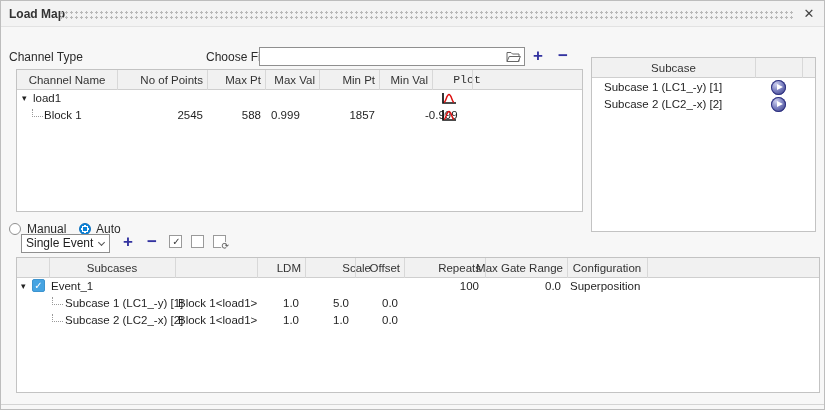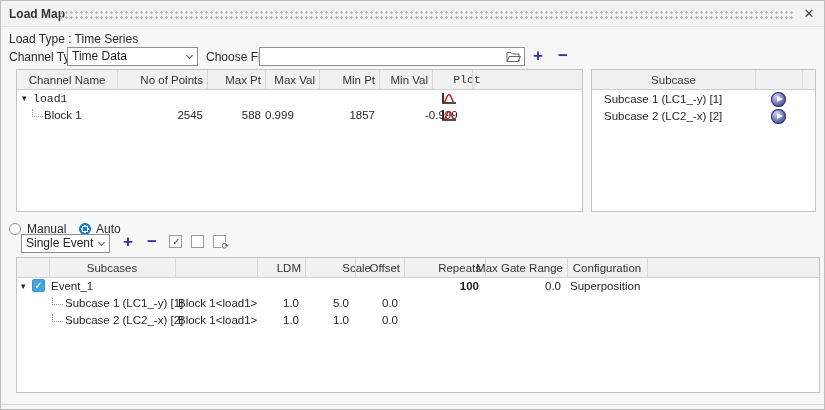--- a/index.html
+++ b/index.html
@@ -53,27 +53,22 @@
 <body>
 
 <div class="window">
 
   <div class="titlebar">
     <span class="title">Load Map</span>
     <div class="dots"></div>
     <span class="close">✕</span>
   </div>
 
-  <div class="lbl" style="left:8px;top:31px;">Load Type : Time Series</div>
 
   <div class="lbl" style="left:8px;top:49px;">Channel Type</div>
-  <div class="selectbox" style="left:66px;top:46px;width:131px;">
-    <span class="val">Time Data</span>
-    <span class="chev"></span>
-  </div>
   <div class="lbl" style="left:205px;top:49px;">Choose File</div>
   <div class="inputbox" style="left:258px;top:46px;width:266px;">
     <span class="folder">
       <svg width="15" height="12" viewBox="0 0 15 12">
         <path d="M1 10.5 L1 1.5 L5 1.5 L6.5 3 L13 3 L13 10.5 Z" fill="#fff" stroke="#666" stroke-width="1"></path>
         <path d="M1 10.5 L3.2 5.5 L14.4 5.5 L12.2 10.5 Z" fill="#fdfdfd" stroke="#666" stroke-width="1"></path>
       </svg>
     </span>
   </div>
   <span class="pm" style="left:532px;top:45px;">+</span>
@@ -91,46 +86,46 @@
       <span class="vd" style="left:100px;"></span>
         <span class="vd" style="left:190px;"></span>
       <span class="vd" style="left:248px;"></span>
         <span class="vd" style="left:302px;"></span>
       <span class="vd" style="left:362px;"></span>
         <span class="vd" style="left:415px;"></span>
       <span class="vd" style="left:455px;"></span>
     </div>
     <div class="row" style="top:20px;">
       <span class="exp" style="left:5px;">▾</span>
-      <span class="cell" style="left:16px;font-family:Liberation Mono, monospace;">load1</span>
+      <span class="cell" style="left:16px;">load1</span>
       <span class="ploticon" style="left:424px;top:2px;">
         <svg width="16" height="13" viewBox="0 0 16 13">
           <path d="M2 1 V11 H15" stroke="#111" stroke-width="1.7" fill="none"></path>
           <path d="M3 10.2 C5 10.2 5.5 2.6 8 2.6 C10.5 2.6 11 10.2 13 10.2" stroke="#dd1111" stroke-width="1.5" fill="none"></path>
         </svg>
       </span>
     </div>
     <div class="row" style="top:37px;">
       <span class="elbow" style="left:15px;top:2px;"></span>
       <span class="cell" style="left:27px;">Block 1</span>
       <span class="cell" style="right:379px;">2545</span>
       <span class="cell" style="right:321px;">588</span>
-      <span class="cell" style="left:248px;">0.999</span>
+      <span class="cell" style="left:254px;">0.999</span>
       <span class="cell" style="right:207px;">1857</span>
       <span class="cell" style="left:376px;margin-left:32px;">-0.999</span>
       <span class="ploticon" style="left:424px;top:2px;">
         <svg width="16" height="13" viewBox="0 0 16 13">
           <path d="M2 1 V11 H15" stroke="#111" stroke-width="1.7" fill="none"></path>
           <path d="M3 10.2 C5 10.2 5.5 2.6 8 2.6 C10.5 2.6 11 10.2 13 10.2" stroke="#dd1111" stroke-width="1.5" fill="none"></path>
         </svg>
       </span>
     </div>
   </div>
 
-  <div class="panel" style="left:590px;top:68px;width:225px;height:143px;">
+  <div class="panel" style="left:590px;top:56px;width:225px;height:175px;">
     <div class="hdr">
       <span class="hcell" style="left:0;width:163px;text-align:center;">Subcase</span>
       <span class="vd" style="left:163px;"></span>
       <span class="vd" style="left:210px;"></span>
     </div>
     <div class="row" style="top:21px;">
       <span class="cell" style="left:12px;">Subcase 1 (LC1_-y) [1]</span>
       <span class="play" style="left:179px;top:1px;"></span>
     </div>
     <div class="row" style="top:38px;">
@@ -174,21 +169,21 @@
       <span class="vd" style="left:338px;"></span>
         <span class="vd" style="left:387px;"></span>
       <span class="vd" style="left:468px;"></span>
         <span class="vd" style="left:550px;"></span>
       <span class="vd" style="left:630px;"></span>
     </div>
     <div class="row" style="top:20px;">
       <span class="exp" style="left:4px;">▾</span>
       <span class="evcb" style="left:15px;top:1px;">✓</span>
       <span class="cell" style="left:34px;">Event_1</span>
-      <span class="cell" style="right:340px;font-weight:bold;">100</span>
+      <span class="cell" style="right:340px;">100</span>
       <span class="cell" style="right:258px;">0.0</span>
       <span class="cell" style="left:553px;">Superposition</span>
     </div>
     <div class="row" style="top:37px;">
       <span class="elbow" style="left:35px;top:2px;"></span>
       <span class="cell" style="left:48px;">Subcase 1 (LC1_-y) [1]</span>
       <span class="cell" style="left:161px;">Block 1&lt;load1&gt;</span>
       <span class="cell" style="right:520px;">1.0</span>
       <span class="cell" style="right:470px;">5.0</span>
       <span class="cell" style="right:421px;">0.0</span>

